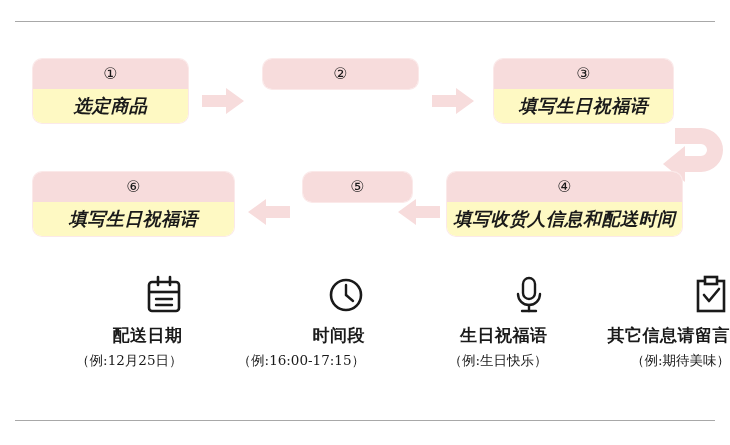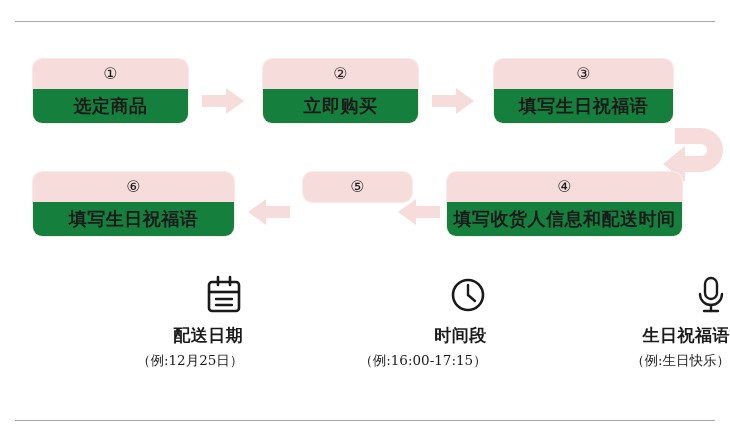--- a/index.html
+++ b/index.html
@@ -32,28 +32,29 @@
     display:flex;align-items:center;justify-content:center;
   }
   .box-num{
     font-family:"DejaVu Sans","Liberation Sans",sans-serif;
     font-size:16px;line-height:1;
     color:#1a1a1a;
   }
   .box-body{
     height:34px;
     display:flex;align-items:center;justify-content:center;
-    background:#15803d;
+    background:#fef9c3;
     font-family:"DejaVu Serif","Liberation Serif",serif;
     font-size:18px;
     font-weight:600;
     white-space:nowrap;
     padding:0 10px;
     box-sizing:border-box;
     letter-spacing:0.5px;
+    font-style:italic;
   }
 
   
   .arrow{
     position:absolute;
     width:42px;height:26px;
   }
   .arrow svg{display:block;width:100%;height:100%;}
   .curve-arrow{
     position:absolute;
@@ -107,21 +108,20 @@
 <div class="arrow" style="left:202px;top:88px;">
   <svg viewBox="0 0 42 26" xmlns="http://www.w3.org/2000/svg">
     <path d="M0 7 L24 7 L24 0 L42 13 L24 26 L24 19 L0 19 Z" fill="#f7dcdc"></path>
   </svg>
 </div>
 
 <div class="flow-box" style="left:263px;top:59px;width:155px;">
   <div class="box-head">
     <span class="box-num">②</span>
   </div>
-  <div class="box-body">立即购买</div>
 </div>
 
 <div class="arrow" style="left:432px;top:88px;">
   <svg viewBox="0 0 42 26" xmlns="http://www.w3.org/2000/svg">
     <path d="M0 7 L24 7 L24 0 L42 13 L24 26 L24 19 L0 19 Z" fill="#f7dcdc"></path>
   </svg>
 </div>
 
 <div class="flow-box" style="left:494px;top:59px;width:179px;">
   <div class="box-head">
@@ -215,14 +215,25 @@
         <path d="M8 19 A11 11 0 0 0 30 19" fill="none" stroke="#1a1a1a" stroke-width="2.4" stroke-linecap="round"></path>
         <line x1="19" y1="30" x2="19" y2="36" stroke="#1a1a1a" stroke-width="2.4" stroke-linecap="round"></line>
         <line x1="12" y1="36" x2="26" y2="36" stroke="#1a1a1a" stroke-width="2.4" stroke-linecap="round"></line>
       </svg>
     </div>
     <div class="icon-title">生日祝福语</div>
     <div class="icon-sub">（例:生日快乐）</div>
   </div>
 
 
+  <div class="icon-col">
+    <div class="icon-glyph">
+      <svg width="38" height="40" viewBox="0 0 38 40" xmlns="http://www.w3.org/2000/svg">
+        <rect x="6" y="6" width="26" height="30" fill="none" stroke="#1a1a1a" stroke-width="2.6"></rect>
+        <rect x="13" y="2" width="12" height="7" fill="#ffffff" stroke="#1a1a1a" stroke-width="2.6"></rect>
+        <path d="M12 20 L17 26 L27 14" fill="none" stroke="#1a1a1a" stroke-width="2.6" stroke-linecap="round" stroke-linejoin="round"></path>
+      </svg>
+    </div>
+    <div class="icon-title">其它信息请留言</div>
+    <div class="icon-sub">（例:期待美味）</div>
+  </div>
 
 </div>
 
 </body></html>

